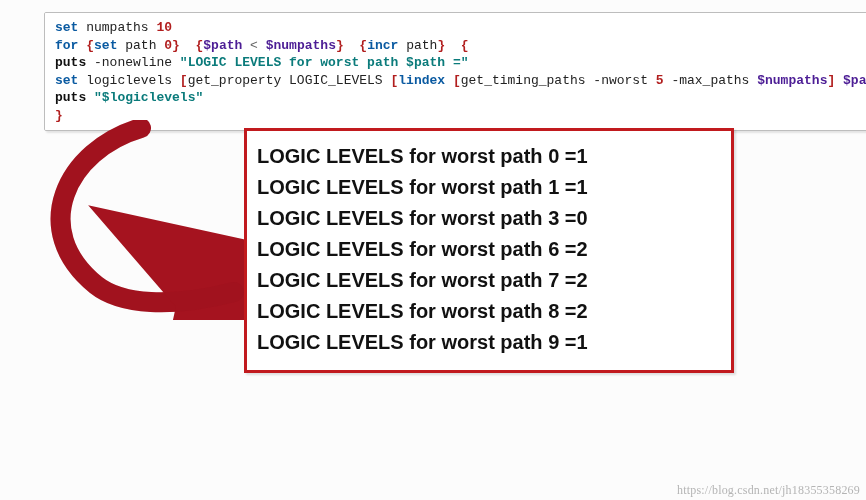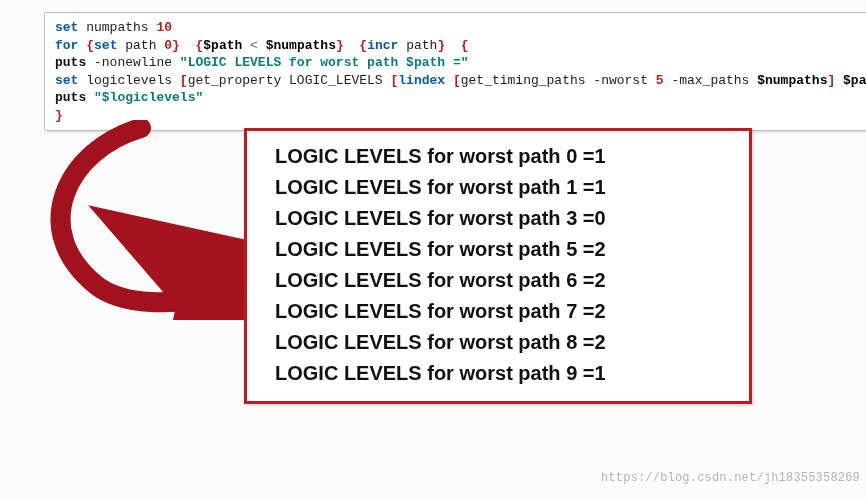--- a/index.html
+++ b/index.html
@@ -22,59 +22,59 @@
     line-height: 1.35;
     white-space: pre;
     box-shadow: 2px 2px 2px rgba(0,0,0,0.10);
     color: #222;
     overflow-x: auto;
     width: 820px;
     margin-left: 32px;
   }
   .kw { color: #0a5aa1; font-weight: bold; }
   .num { color: #b11e1e; font-weight: bold; }
-  .var { color: #000000; font-weight: bold; }
+  .var { color: #4c1d95; font-weight: bold; }
   .str { color: #0b7b7b; font-weight: bold; }
   .br  { color: #b11e1e; font-weight: bold; }
   .op  { color: #666; }
   .cmd { color: #111; font-weight: bold; }
 
   .output-box {
     position: absolute;
     left: 244px;
     top: 128px;
     width: 460px;
     border: 3px solid #c11a1e;
     box-shadow: 2px 2px 2px rgba(0,0,0,0.12);
     background: #ffffff;
-    padding: 10px 14px 12px 28px;
+    padding: 10px 14px 12px 10px;
   }
   .output-line {
     font-family: "Arial Black", Arial, sans-serif;
     font-weight: 900;
     font-size: 20px;
     line-height: 1.55;
     color: #111;
     white-space: nowrap;
   }
   .arrow-holder {
     position: absolute;
     left: 36px;
     top: 120px;
     width: 210px;
     height: 200px;
   }
   .watermark {
     position: absolute;
     right: 6px;
-    bottom: 15px;
+    bottom: 2px;
     font-size: 12px;
     color: rgba(120,120,120,0.55);
     letter-spacing: .2px;
-    font-family: Liberation Mono, monospace;
+    font-family: Liberation Serif, serif;
   }
 </style>
 </head>
 <body>
 
 <div class="code-block" id="code-block"><div><span class="kw">set</span><span> numpaths </span><span class="num">10</span></div><div><span class="kw">for</span><span> </span><span class="br">{</span><span class="kw">set</span><span> path </span><span class="num">0</span><span class="br">}</span><span>  </span><span class="br">{</span><span class="var">$path</span><span class="op"> &lt; </span><span class="var">$numpaths</span><span class="br">}</span><span>  </span><span class="br">{</span><span class="kw">incr</span><span> path</span><span class="br">}</span><span>  </span><span class="br">{</span></div><div><span class="cmd">puts</span><span> -nonewline </span><span class="str">"LOGIC LEVELS for worst path $path ="</span></div><div><span class="kw">set</span><span> logiclevels </span><span class="br">[</span><span>get_property LOGIC_LEVELS </span><span class="br">[</span><span class="kw">lindex</span><span> </span><span class="br">[</span><span>get_timing_paths -nworst </span><span class="num">5</span><span> -max_paths </span><span class="var">$numpaths</span><span class="br">]</span><span> </span><span class="var">$path</span><span class="br">]</span><span class="br">]</span></div><div><span class="cmd">puts</span><span> </span><span class="str">"$logiclevels"</span></div><div><span class="br">}</span></div></div>
 
 <div class="arrow-holder">
   <svg viewBox="0 0 210 200" width="210" height="200">
     <defs>
@@ -88,20 +88,19 @@
     <path d="M 105 8
              C 30 30, -8 110, 60 165
              C 85 185, 135 188, 198 172" fill="none" stroke="#8a0f19" stroke-width="20" stroke-linecap="round" opacity="0.15"></path>
   </svg>
 </div>
 
 <div class="output-box" id="output-box">
     <div class="output-line"><span>LOGIC LEVELS for worst path </span><span>0</span><span> =</span><span>1</span></div>
     <div class="output-line"><span>LOGIC LEVELS for worst path </span><span>1</span><span> =</span><span>1</span></div>
     <div class="output-line"><span>LOGIC LEVELS for worst path </span><span>3</span><span> =</span><span>0</span></div>
-    <div class="output-line"><span>LOGIC LEVELS for worst path </span><span>5</span><span> =</span><span>2</span></div>
     <div class="output-line"><span>LOGIC LEVELS for worst path </span><span>6</span><span> =</span><span>2</span></div>
     <div class="output-line"><span>LOGIC LEVELS for worst path </span><span>7</span><span> =</span><span>2</span></div>
     <div class="output-line"><span>LOGIC LEVELS for worst path </span><span>8</span><span> =</span><span>2</span></div>
     <div class="output-line"><span>LOGIC LEVELS for worst path </span><span>9</span><span> =</span><span>1</span></div>
   </div>
 
 <div class="watermark">https://blog.csdn.net/jh18355358269</div>
 
 </body></html>

